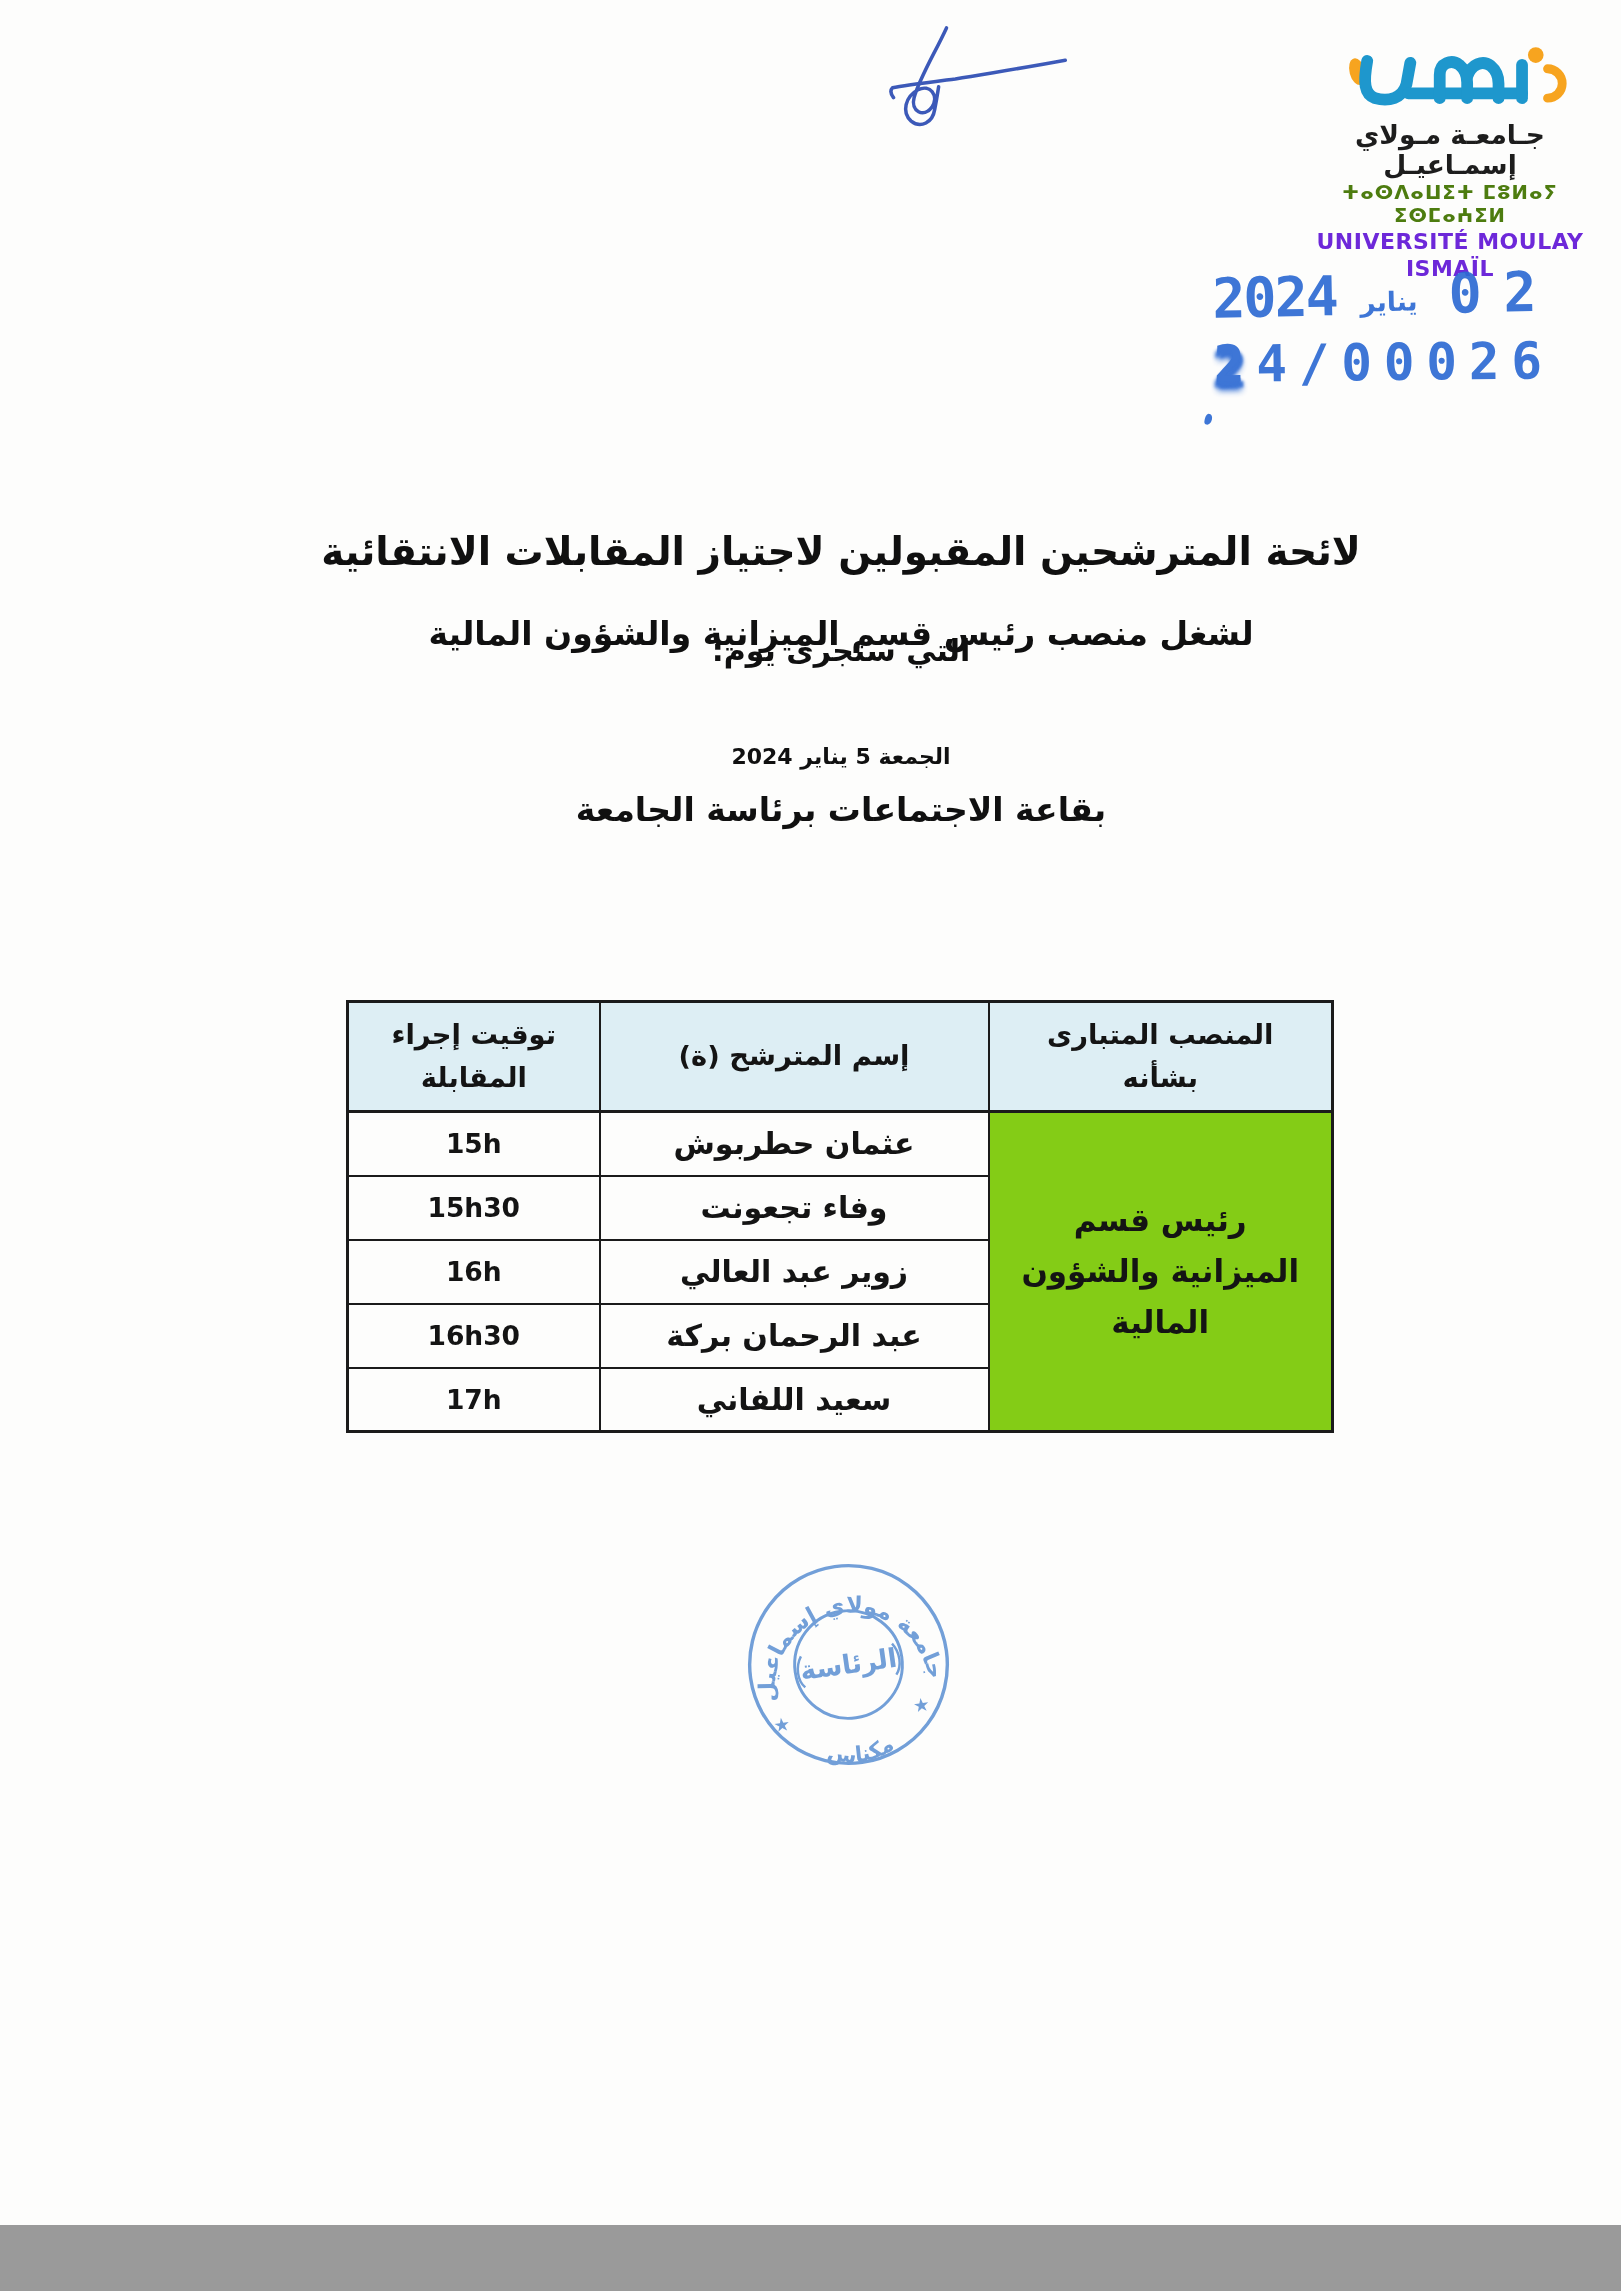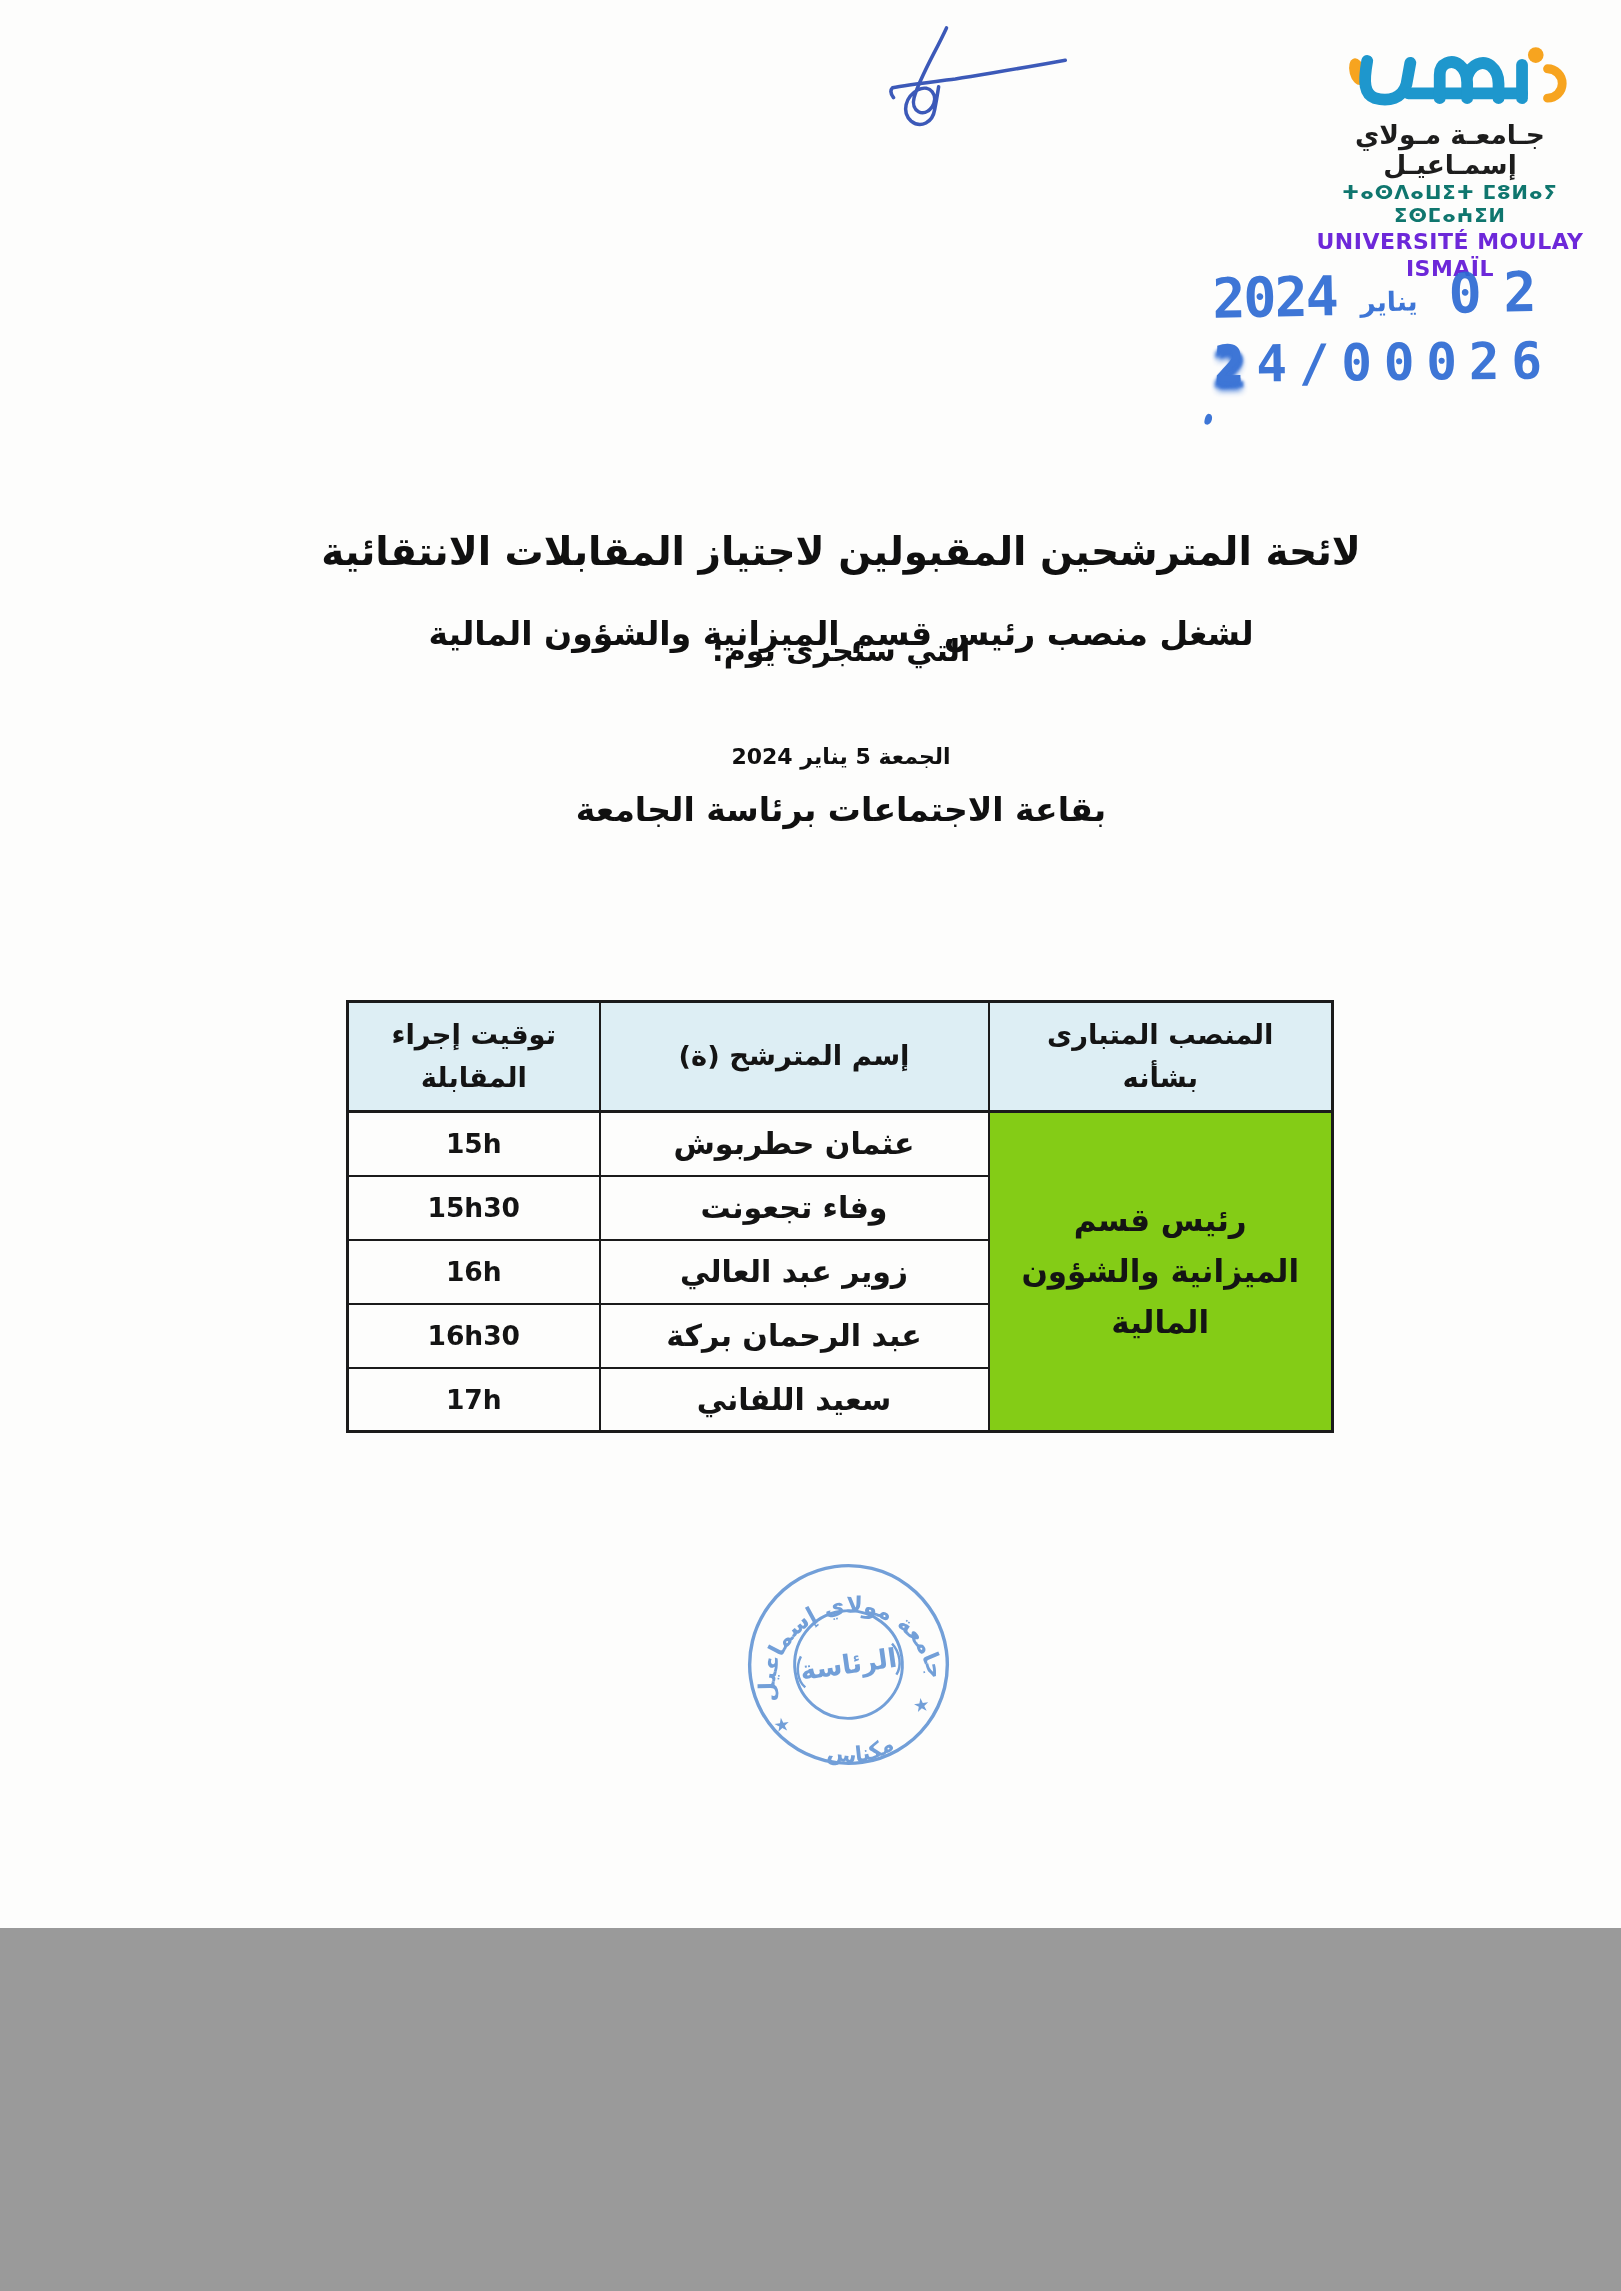--- a/index.html
+++ b/index.html
@@ -1,30 +1,30 @@
 <!DOCTYPE html>
 <html lang="ar"><head>
 <meta charset="utf-8">
 <style>
   html,body{margin:0;padding:0;background:#9a9a9a;}
   .page{
     position:relative;
-    width:1621px;height:1928px;
+    width:1621px;height:2225px;
     background:#fdfdfc;
     overflow:hidden;
     font-family:"DejaVu Sans", sans-serif;
     color:#141414;
   }
   
   .signature{position:absolute;left:867px;top:13.7px;}
   
   .logo{position:absolute;left:1308px;top:47px;width:284px;text-align:center;}
   .logo-mark{display:block;margin:0 auto 3.9px auto;}
   .logo-ar{font-size:26.5px;font-weight:bold;color:#1d1d1d;line-height:1.15;}
-  .logo-tif{font-size:19.6px;font-weight:bold;color:#0f766e;letter-spacing:1px;line-height:1.2;}
+  .logo-tif{font-size:19.6px;font-weight:bold;color:#4d7c0f;letter-spacing:1px;line-height:1.2;}
   .logo-fr{font-size:22px;font-weight:bold;color:#6d28d9;letter-spacing:0.5px;line-height:1.25;}
   
   .date-stamp{
     position:absolute;left:1213px;top:263px;width:353px;
     color:#2e6bd3;transform:rotate(-1.2deg);opacity:0.92;
   }
   .stamp-line1{display:flex;direction:ltr;align-items:center;}
   .stamp-year{font-family:"DejaVu Sans Mono",monospace;font-weight:bold;font-size:55px;letter-spacing:-2px;}
   .stamp-month{font-size:26.5px;font-weight:bold;margin:13.7px 17.6px 0 23.5px;}
   .stamp-day{font-family:"DejaVu Sans Mono",monospace;font-weight:bold;font-size:55px;letter-spacing:21.6px;margin-left:13.7px;}

